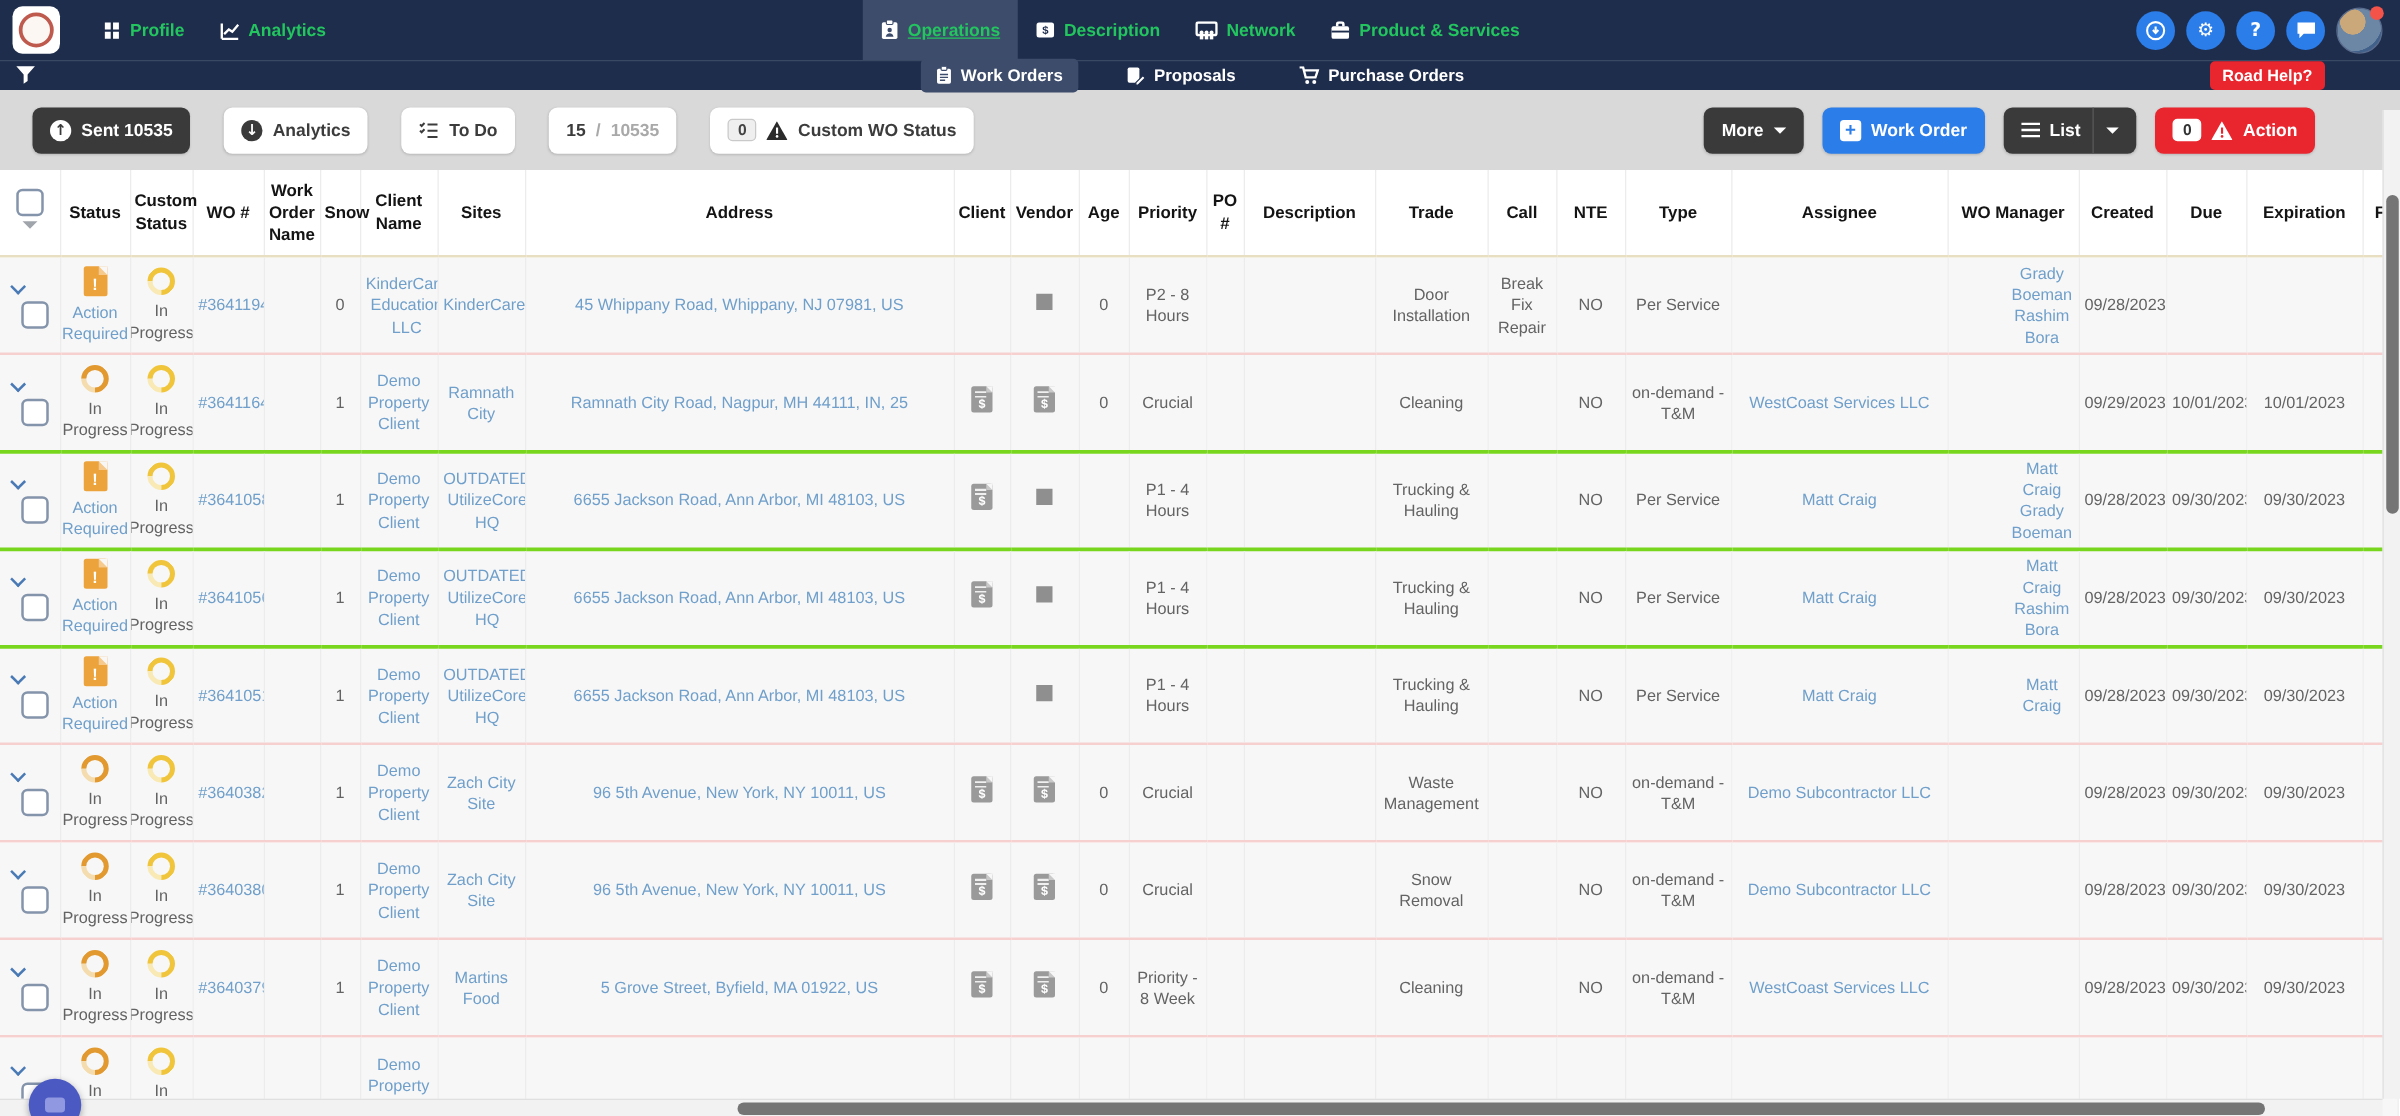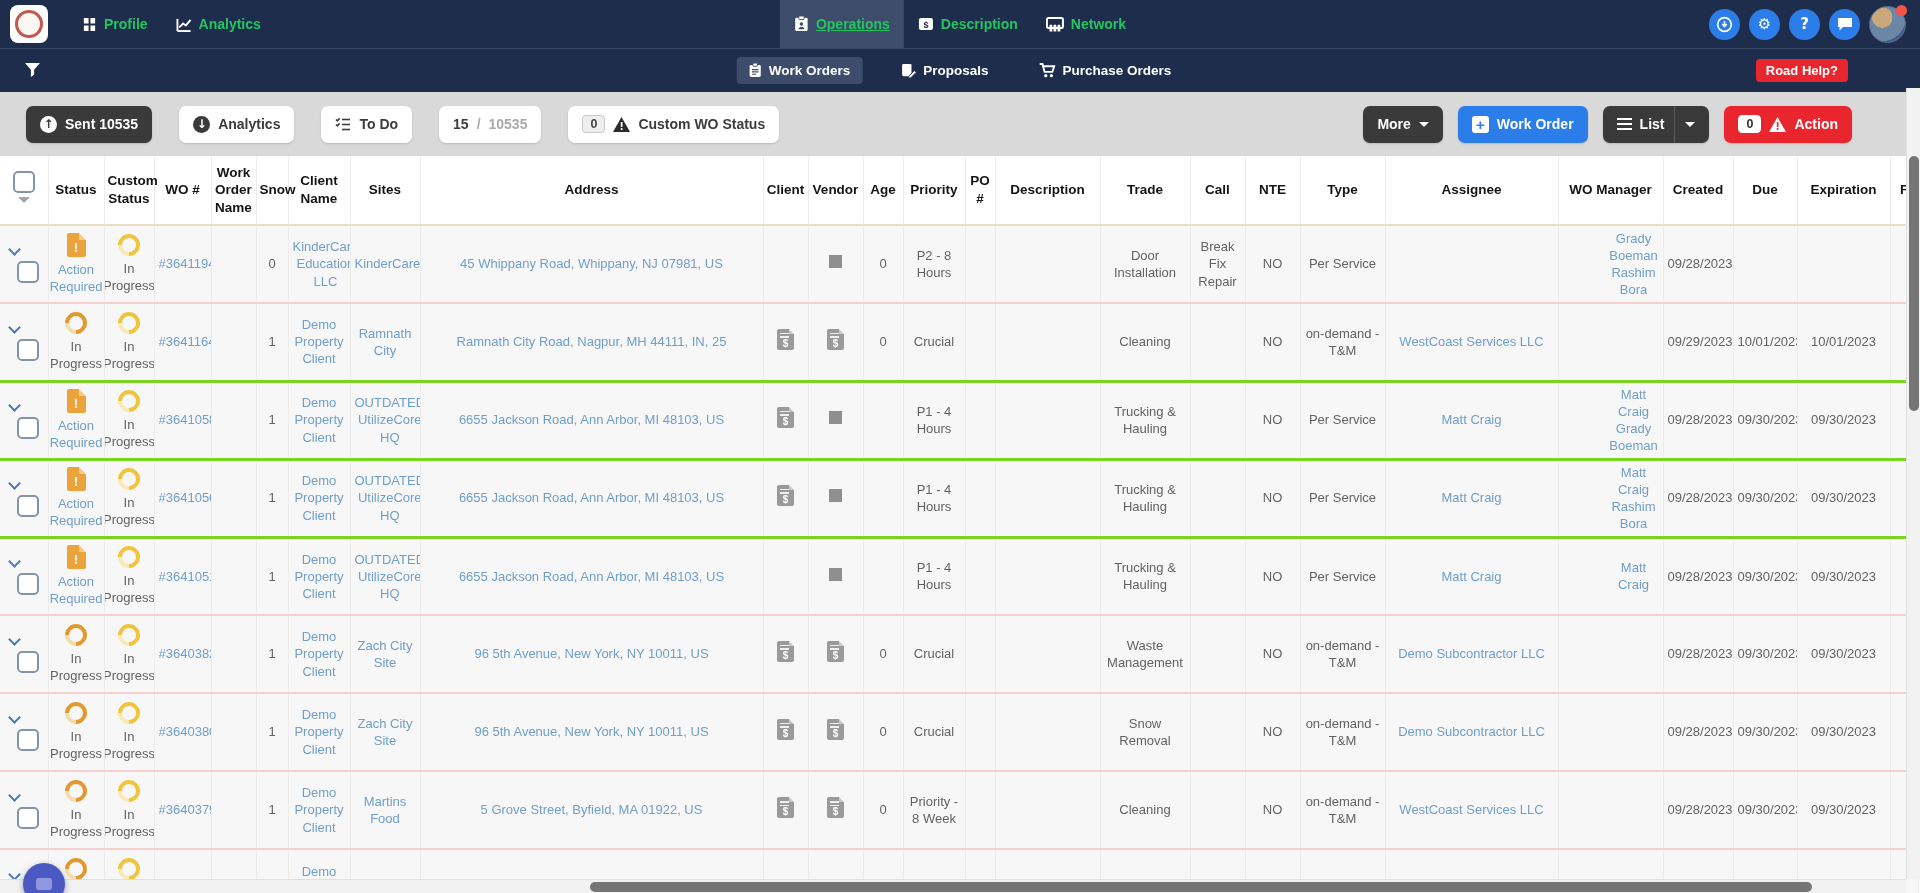--- a/index.html
+++ b/index.html
@@ -32,22 +32,22 @@
     display:flex; align-items:center; justify-content:center; cursor:pointer;
     font-family:"DejaVu Sans",sans-serif; font-size:15px; font-weight:bold;
   }
   .avatar { position:relative; width:37px; height:37px; border-radius:50%; cursor:pointer;
     background:radial-gradient(circle at 35% 30%, #caa879 0 30%, #6c87a6 31% 70%, #41618a 71%);
     border:1px solid #5a6c8e; }
   .avatar .dot { position:absolute; top:-2px; right:-2px; width:11px; height:11px; border-radius:50%; background:#f4534a; }
 
   
   .subbar {
-    height:44px; background:#1f2d4d; border-top:1px solid #394964;
-    display:flex; align-items:center; padding:0 24px; position:relative; color:#fff;
+    height:24px; background:#1f2d4d; border-top:1px solid #394964;
+    display:flex; align-items:center; padding:0 12px; position:relative; color:#fff;
   }
   .subtabs { position:absolute; left:50%; transform:translateX(-50%); display:flex; gap:26px; align-items:center; }
   .subtab { display:flex; align-items:center; gap:7px; font-size:13.5px; font-weight:bold; padding:6px 12px; border-radius:4px; cursor:pointer; white-space:nowrap; }
   .subtab.active { background:#3d4c6b; }
   .needhelp {
     margin-left:auto; margin-right:48px; background:#e9252e; color:#fff; font-size:13px; font-weight:bold;
     padding:4px 10px; border-radius:4px; cursor:pointer;
   }
 
   
@@ -181,20 +181,28 @@
       <svg width="18" height="15" viewBox="0 0 18 15" fill="#fff">
         <rect x="1" y="1" width="16" height="10" rx="1.5" fill="none" stroke="#fff" stroke-width="2"></rect>
         <circle cx="5" cy="9" r="1.6"></circle>
           <circle cx="9" cy="9" r="1.6"></circle>
           <circle cx="13" cy="9" r="1.6"></circle>
         <rect x="3.6" y="11.5" width="2.8" height="3"></rect>
           <rect x="7.6" y="11.5" width="2.8" height="3"></rect>
           <rect x="11.6" y="11.5" width="2.8" height="3"></rect>
       </svg>
       <span>Network</span>
+    </div>
+    <div class="nav-item">
+      <svg width="16" height="15" viewBox="0 0 16 15" fill="#fff">
+        <rect x="1" y="4" width="14" height="10" rx="1.5"></rect>
+        <path d="M5.5 4V2.5A1.5 1.5 0 0 1 7 1h2a1.5 1.5 0 0 1 1.5 1.5V4" fill="none" stroke="#fff" stroke-width="2"></path>
+        <rect x="1" y="7.5" width="14" height="1.5" fill="#1f2d4d"></rect>
+      </svg>
+      <span>Product &amp; Services</span>
     </div>
   </div>
 
   <div class="nav-right">
     <div class="cbtn">
       <svg width="17" height="17" viewBox="0 0 18 18" fill="none" stroke="#fff" stroke-width="1.8">
         <circle cx="9" cy="9" r="7.2"></circle>
           <path d="M9 5.5v5"></path>
           <path d="M6.7 8.5L9 11l2.3-2.5"></path>
       </svg>

